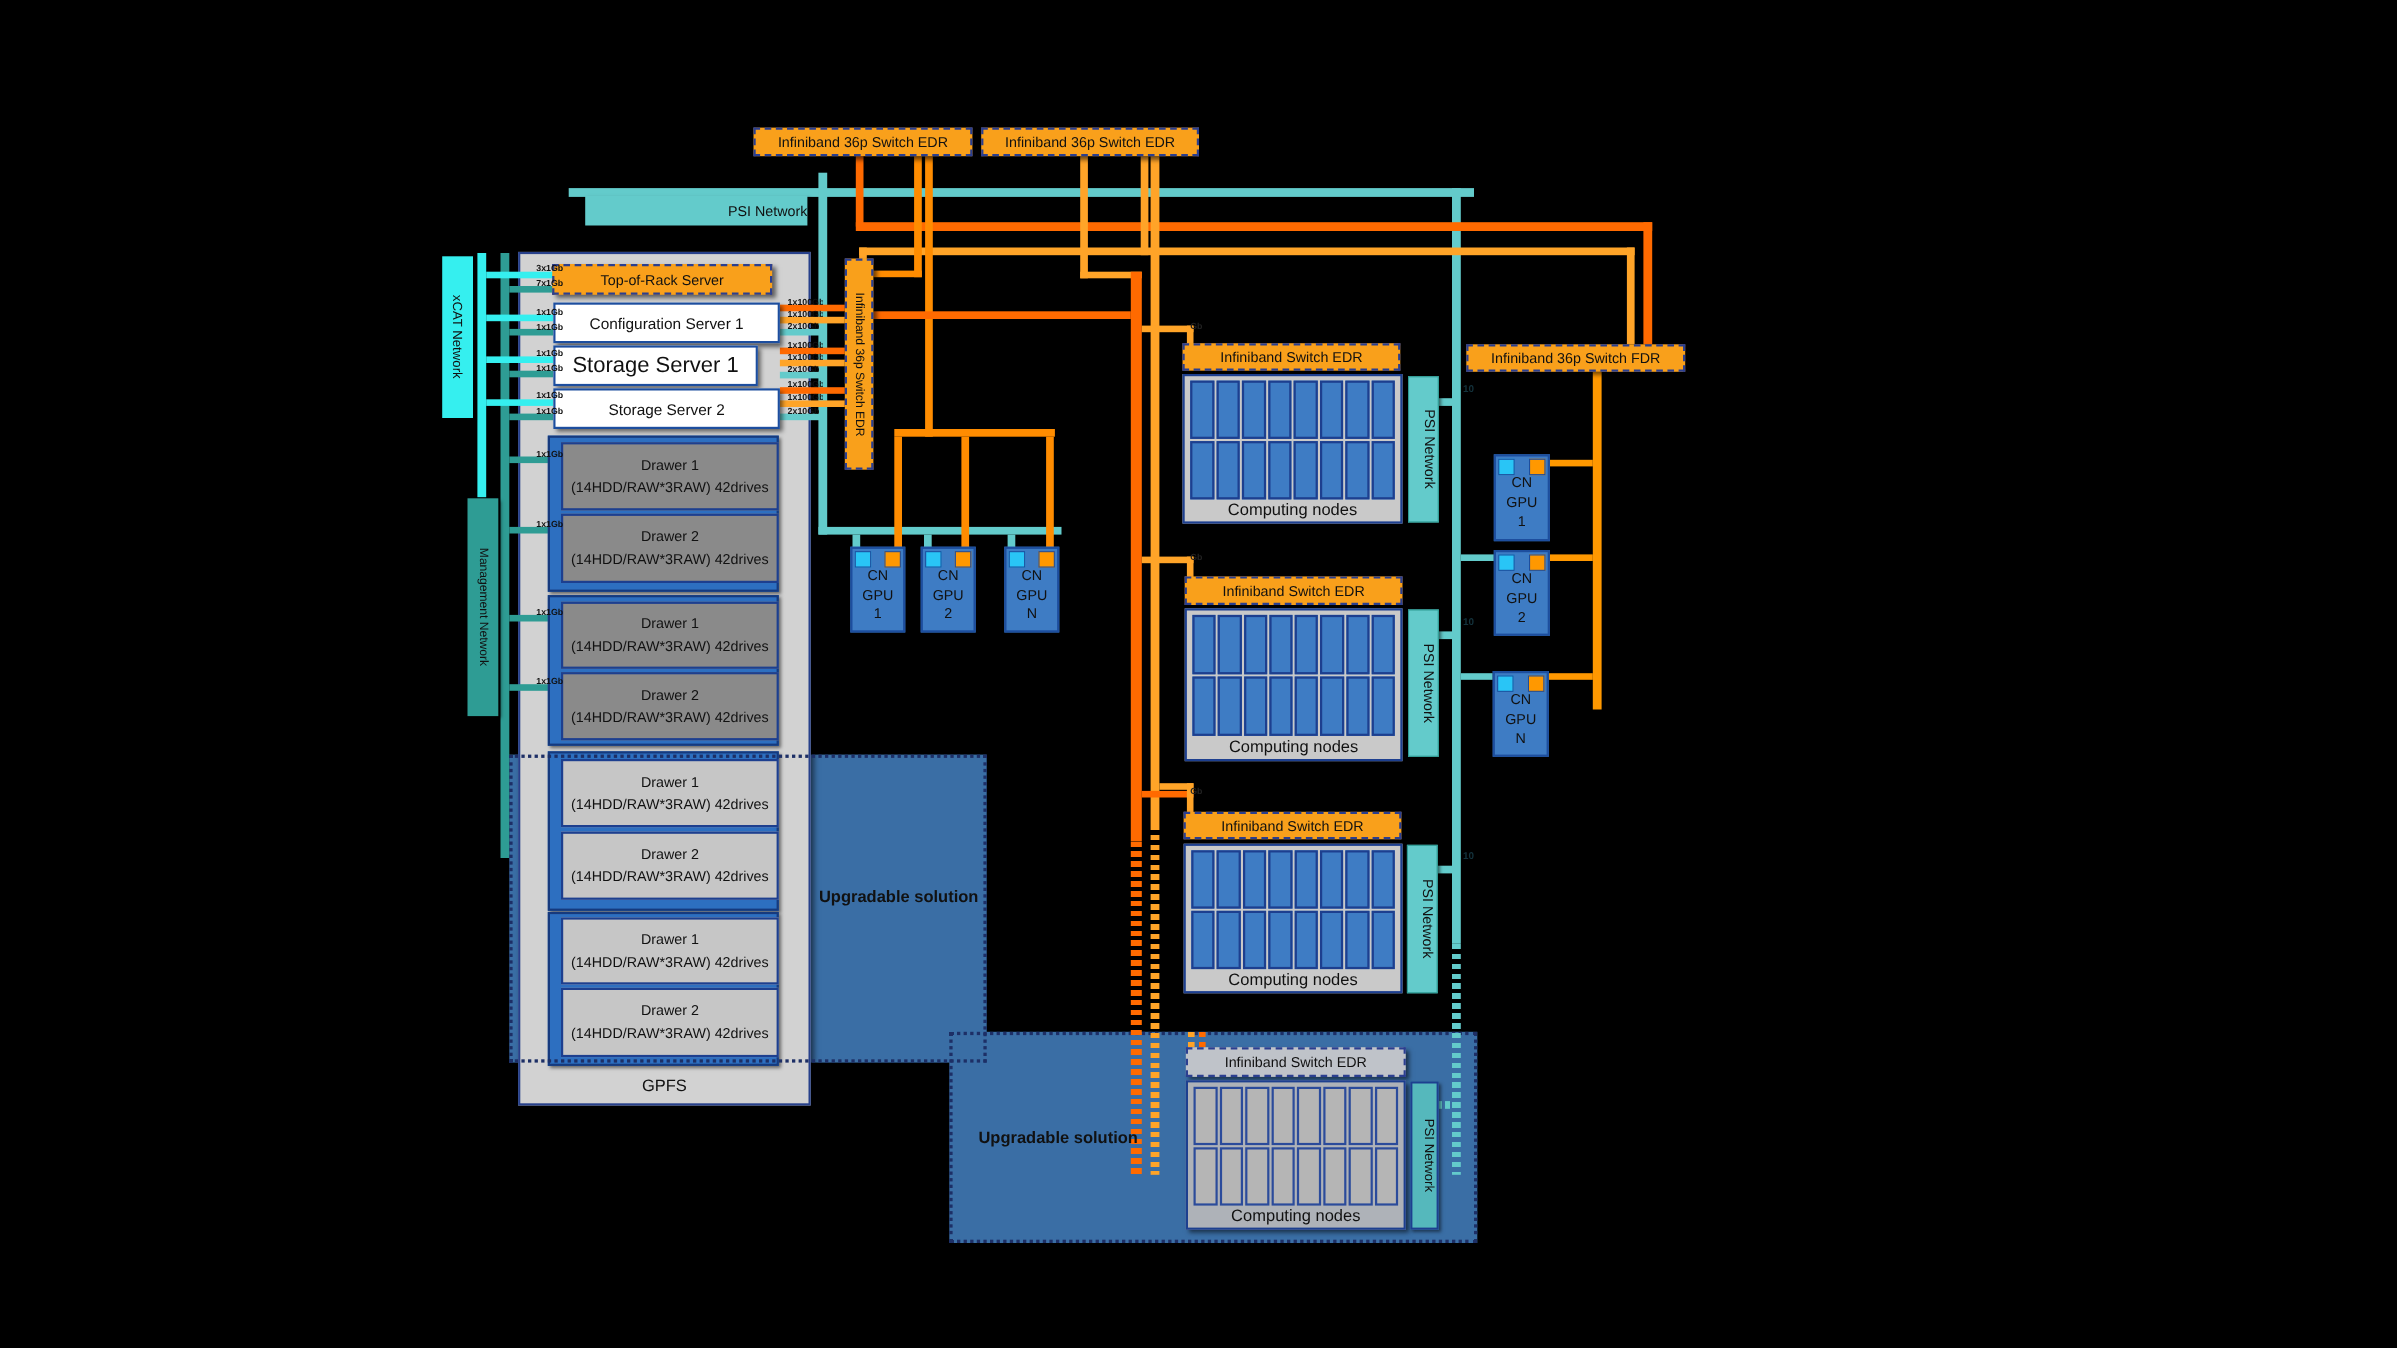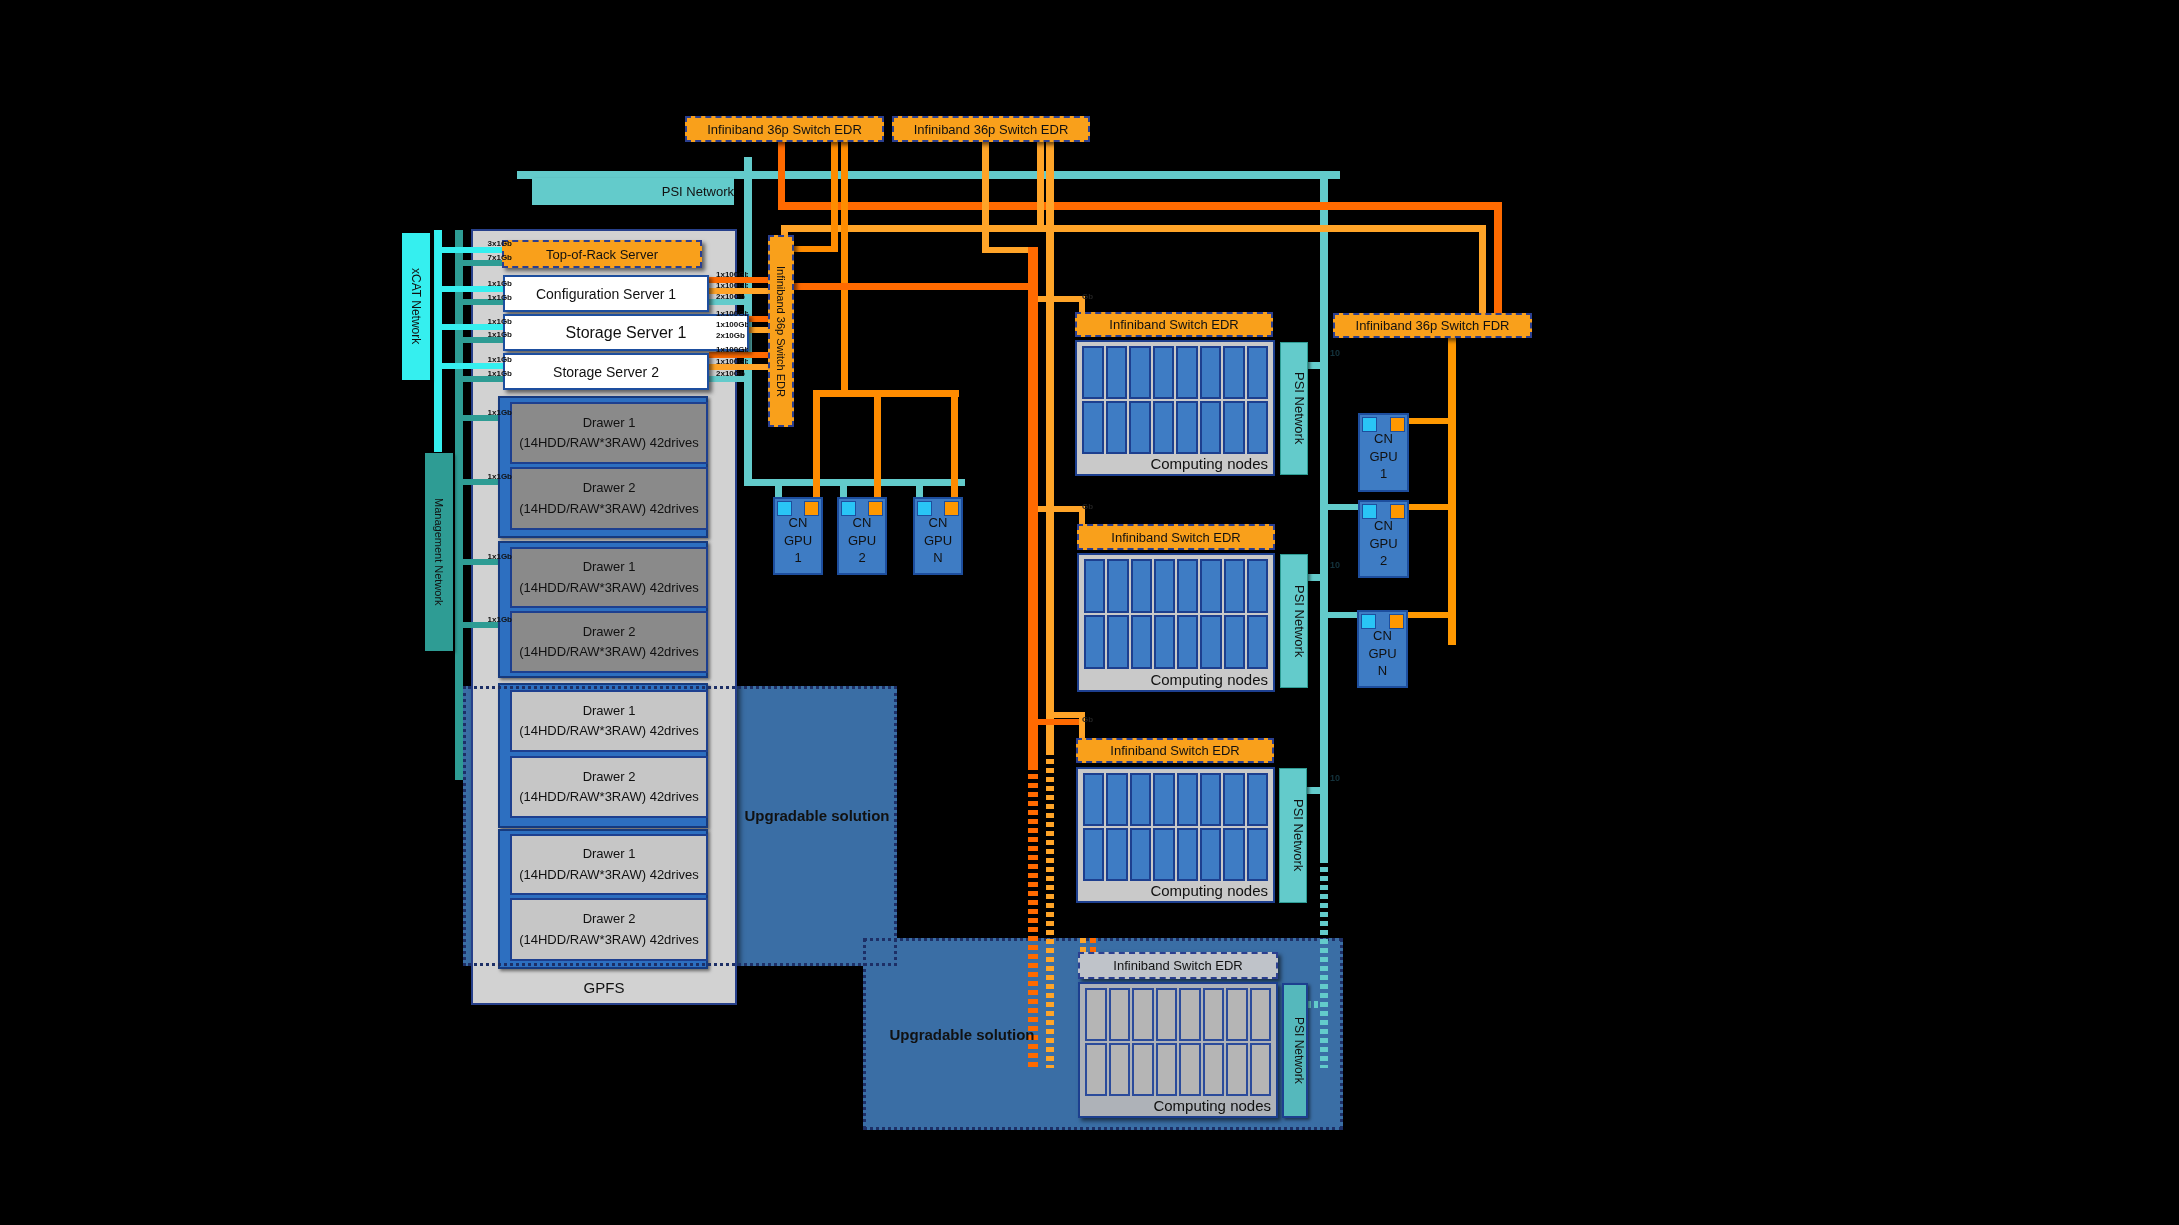--- a/index.html
+++ b/index.html
@@ -17,21 +17,21 @@
   .panel{background:#D2D2D2;border:2px solid #27408B;box-shadow:3px 3px 5px rgba(0,0,0,.55);}
   .dgroup{background:#2D6FC0;border:2px solid #163A7E;box-shadow:2px 2px 3px rgba(0,0,0,.5);}
   .drawer{background:#8A8A8A;border:2px solid #1D3F8F;display:flex;flex-direction:column;align-items:center;
           justify-content:center;font-size:13px;text-align:center;line-height:1.55;}
   .drawer.light{background:#C6C6C6;}
   .nodes{background:#C9C9C9;border:2px solid #1D3F8F;box-shadow:3px 3px 4px rgba(0,0,0,.55);}
   .cellgrid{position:absolute;left:5px;right:5px;top:4px;height:108px;display:grid;
             grid-template-columns:repeat(8,1fr);grid-template-rows:1fr 1fr;gap:2px;}
   .cell{background:#3E7CC4;border:2px solid #1D3F8F;}
   .gray4 .cell{background:#B5B5B5;border-color:#2B4B9B;}
-  .nlabel{position:absolute;left:5px;right:5px;bottom:2px;text-align:right;font-size:15px;}
+  .nlabel{position:absolute;left:5px;right:5px;bottom:2px;text-align:center;font-size:15px;}
   .gpu{background:#3E7CC4;border:2px solid #1D4E9E;font-size:13px;text-align:center;line-height:1.35;padding-top:15px;}
   .sqc{position:absolute;left:2px;top:2px;width:13px;height:13px;background:#29C5F6;border:1px solid #1D4E9E;}
   .sqo{position:absolute;right:2px;top:2px;width:13px;height:13px;background:#FF9800;border:1px solid #1D4E9E;}
   .tiny{font-size:8px;font-weight:bold;line-height:1;white-space:nowrap;margin-left:12px;}
   .dash-rect{border:3px dotted #1D2F66;}
   .vdash-do{background:repeating-linear-gradient(to bottom,#FF6A00 0 5px,transparent 5px 9px);}
   .vdash-lo{background:repeating-linear-gradient(to bottom,#FFA428 0 5px,transparent 5px 9px);}
   .vdash-t {background:repeating-linear-gradient(to bottom,#63CBCB 0 5px,transparent 5px 9px);}
   .hdash-t {background:repeating-linear-gradient(to right,#63CBCB 0 4px,transparent 4px 7px);}
 </style>
@@ -145,21 +145,21 @@
   <div class="a z3" style="left:425px;top:453px;width:28px;height:198px;background:#2E9C94;box-shadow:2px 2px 3px rgba(0,0,0,.5);">
     <div class="vtext" style="width:100%;height:100%;display:flex;align-items:center;justify-content:center;font-size:11px;">Management Network</div>
   </div>
 
   <div class="a z3 obox" style="left:502px;top:240px;width:200px;height:28px;">
       <span>Top-of-Rack Server</span>
     </div>
   <div class="a z3 bbox" style="left:503px;top:275px;width:206px;height:37px;font-size:14px;">
       <span>Configuration Server 1</span>
     </div>
-  <div class="a z3 bbox" style="left:503px;top:314px;width:246px;height:37px;font-size:16px;">
+  <div class="a z3 bbox" style="left:503px;top:314px;width:186px;height:37px;font-size:20px;">
       <span>Storage Server 1</span>
     </div>
   <div class="a z3 bbox" style="left:503px;top:353px;width:206px;height:37px;font-size:14px;">
       <span>Storage Server 2</span>
     </div>
 
   <div class="a z3 obox" style="left:768px;top:235px;width:26px;height:192px;">
     <div class="vtext" style="font-size:11px;white-space:nowrap;">Infiniband 36p Switch EDR</div>
   </div>
 

